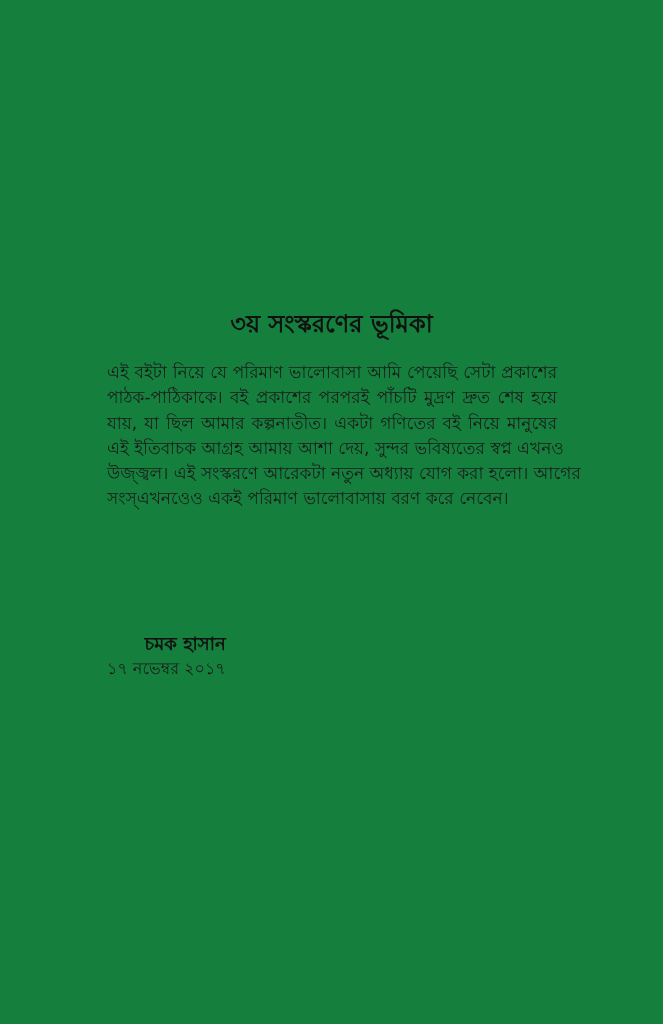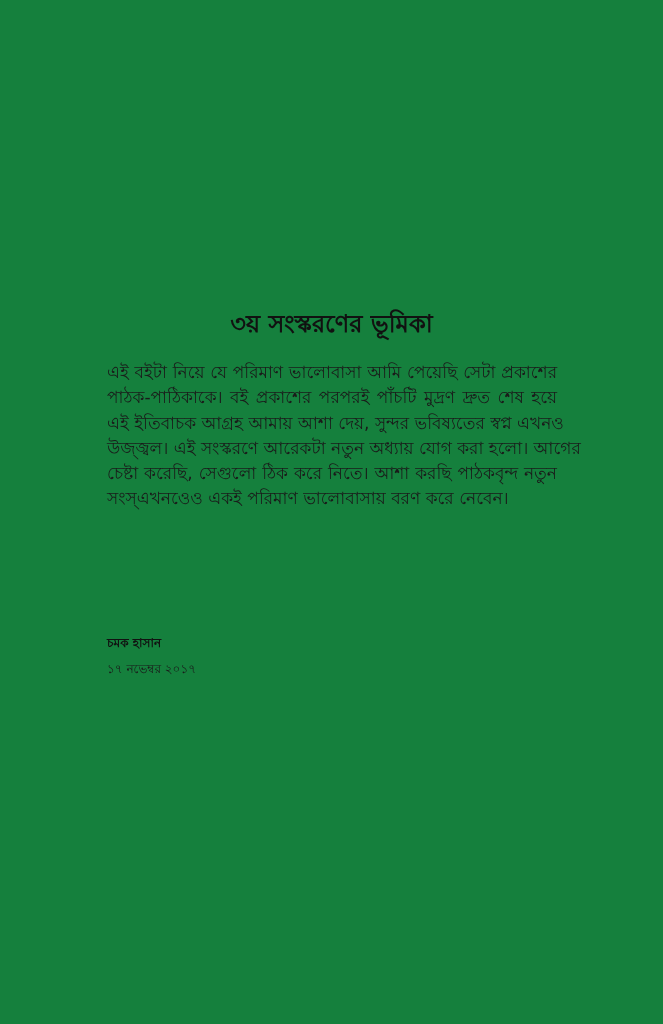--- a/index.html
+++ b/index.html
@@ -51,45 +51,46 @@
     .line.last {
       text-align-last: left;
     }
     .signature {
       position: absolute;
       left: 107px;
       top: 631px;
     }
     .sig-name {
       display: block;
-      font-size: 12px;
+      font-size: 18px;
       font-weight: bold;
       line-height: 25px;
       color: #111;
+      text-align: right;
     }
     .sig-line {
       display: block;
-      font-size: 12px;
+      font-size: 16px;
       line-height: 26px;
       color: #1a1a1a;
     }
   </style>
 </head>
 <body>
 
 <div class="page">
 
   <h1 class="title" style="margin:0;">৩য় সংস্করণের ভূমিকা</h1>
 
   <div class="body-text">
     <span class="line">এই বইটা নিয়ে যে পরিমাণ ভালোবাসা আমি পেয়েছি সেটা প্রকাশের</span>
     <span class="line">পাঠক-পাঠিকাকে। বই প্রকাশের পরপরই পাঁচটি মুদ্রণ দ্রুত শেষ হয়ে</span>
+    <span class="line">যায়, যা ছিল আমার কল্পনাতীত। একটা গণিতের বই নিয়ে মানুষের</span>
     <span class="line">এই ইতিবাচক আগ্রহ আমায় আশা দেয়, সুন্দর ভবিষ্যতের স্বপ্ন এখনও</span>
     <span class="line">উজ্জ্বল। এই সংস্করণে আরেকটা নতুন অধ্যায় যোগ করা হলো। আগের</span>
-    <span class="line">চেষ্টা করেছি, সেগুলো ঠিক করে নিতে। আশা করছি পাঠকবৃন্দ নতুন</span>
     <span class="line last">সংস্এখনওেও একই পরিমাণ ভালোবাসায় বরণ করে নেবেন।</span>
   </div>
 
   <div class="signature">
     <span class="sig-name">চমক হাসান</span>
     <span class="sig-line">১৭ নভেম্বর ২০১৭</span>
   </div>
 
 </div>
 

